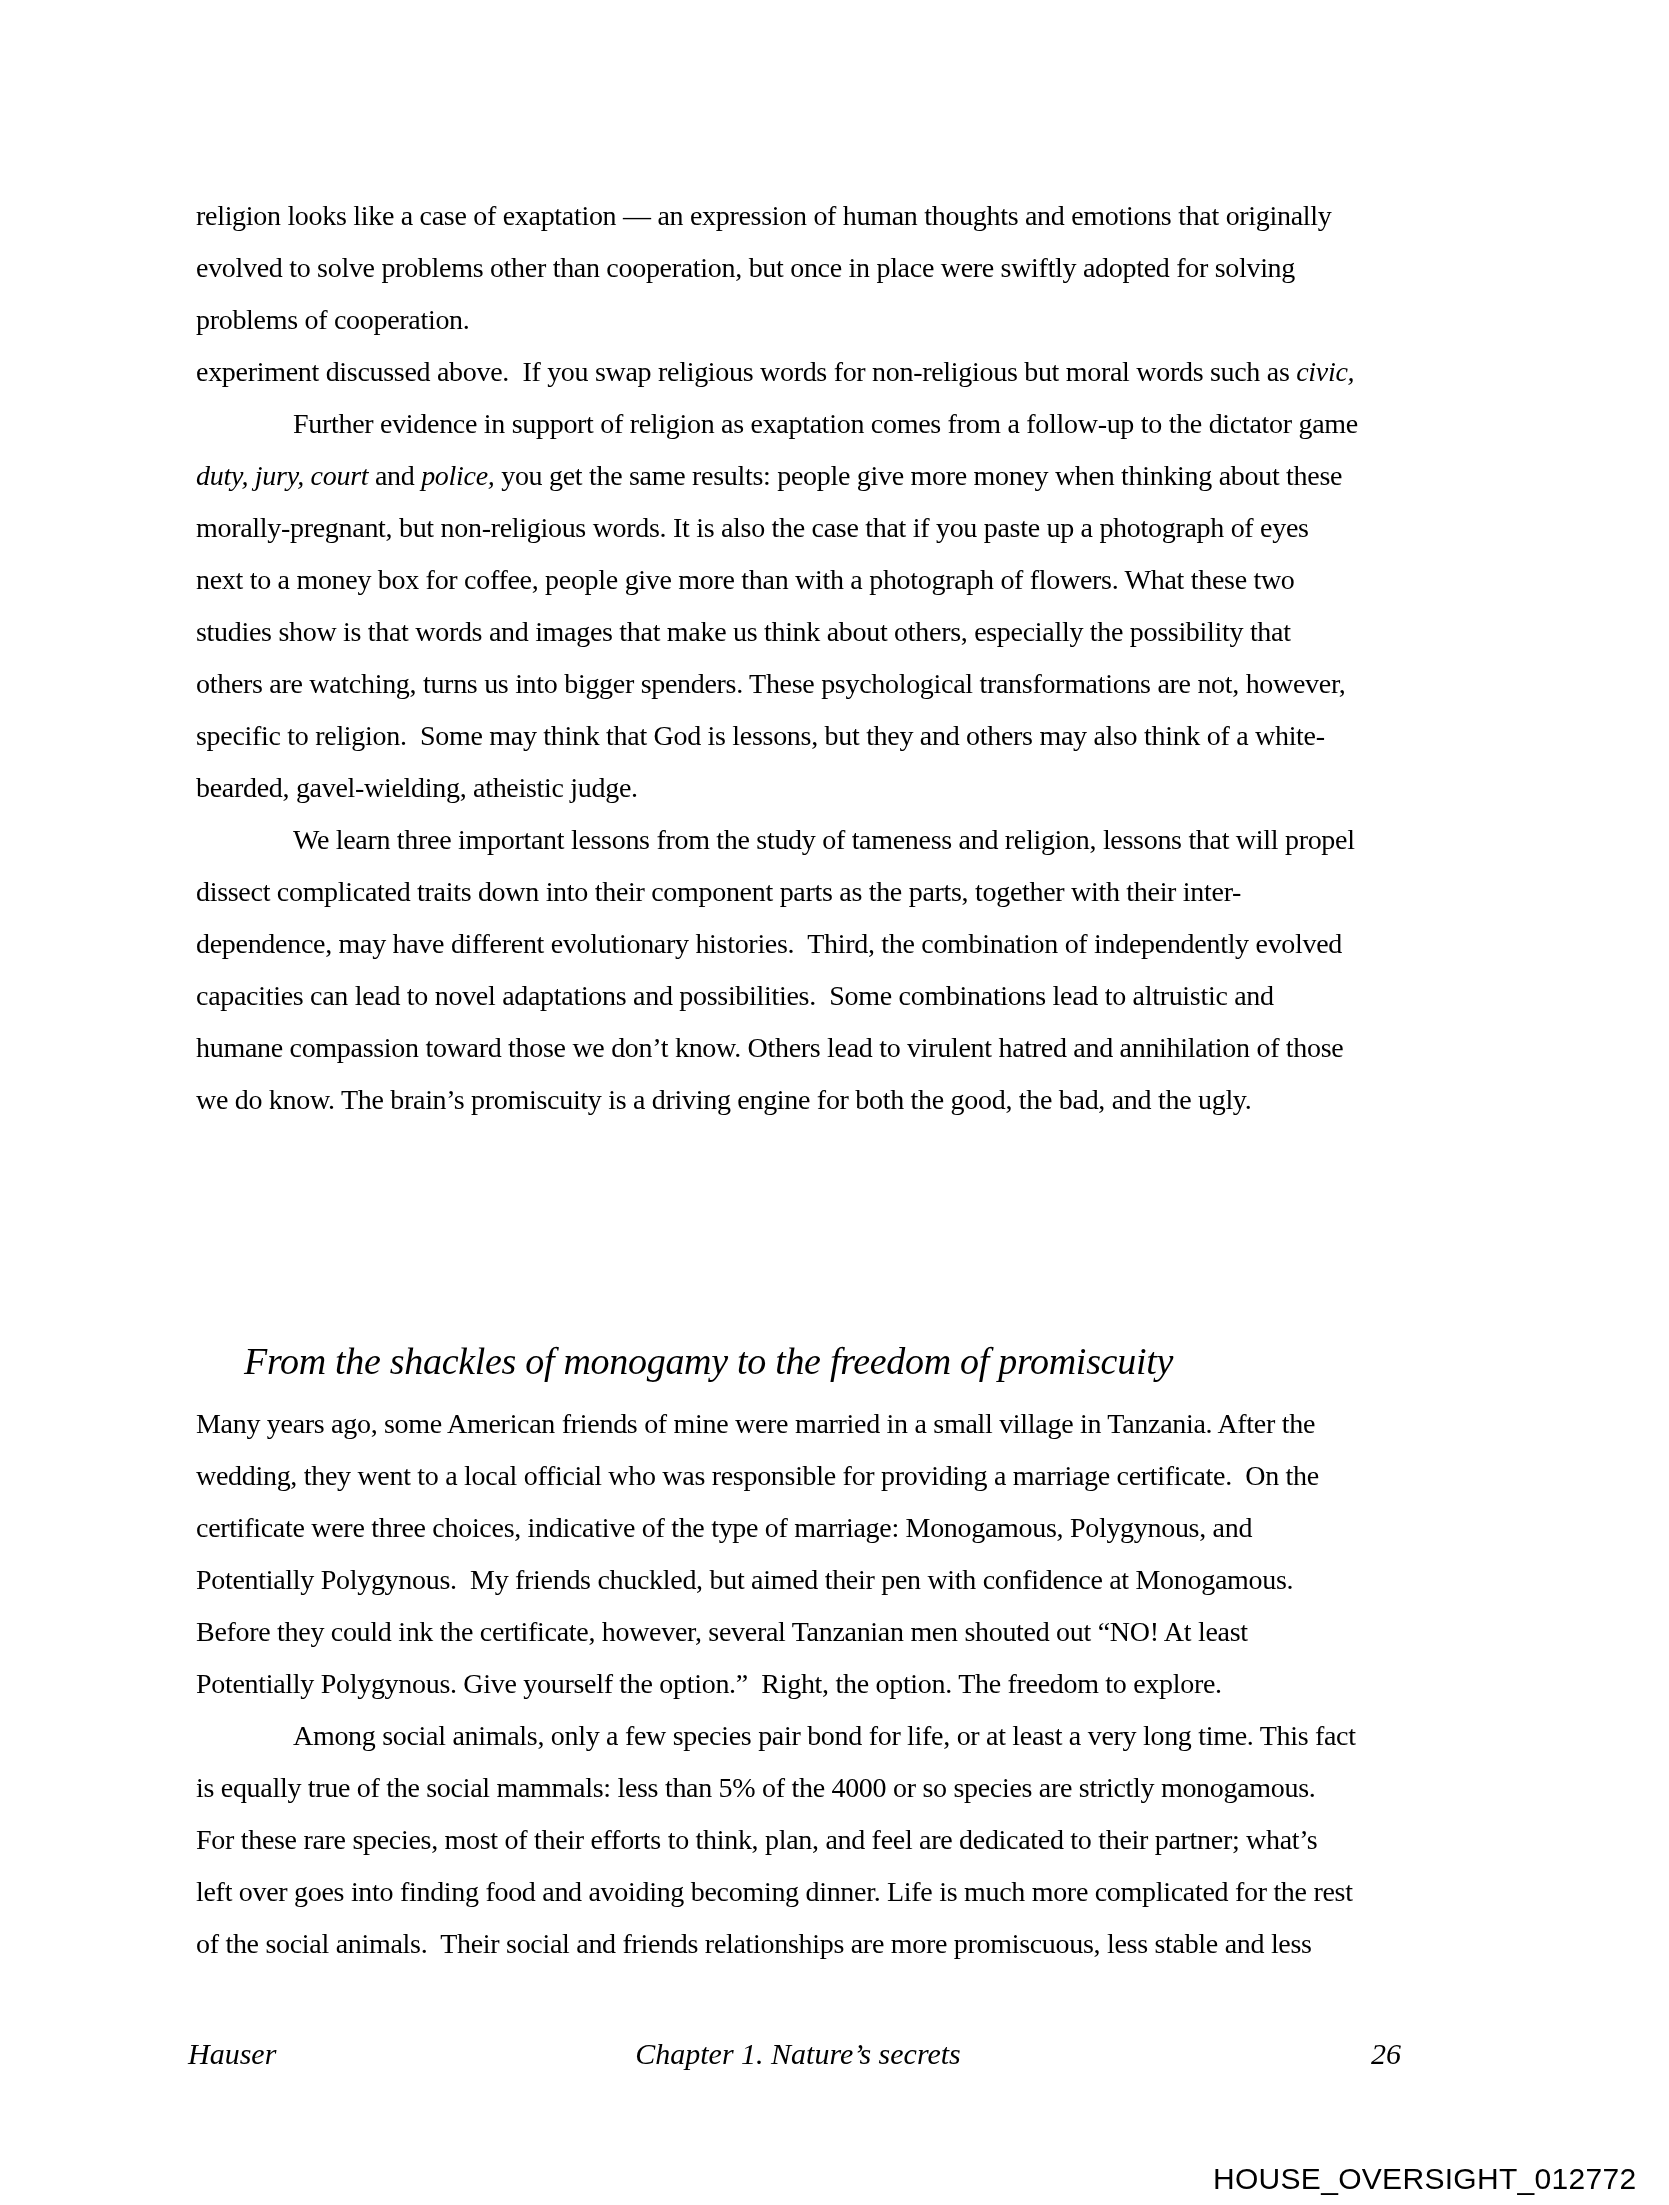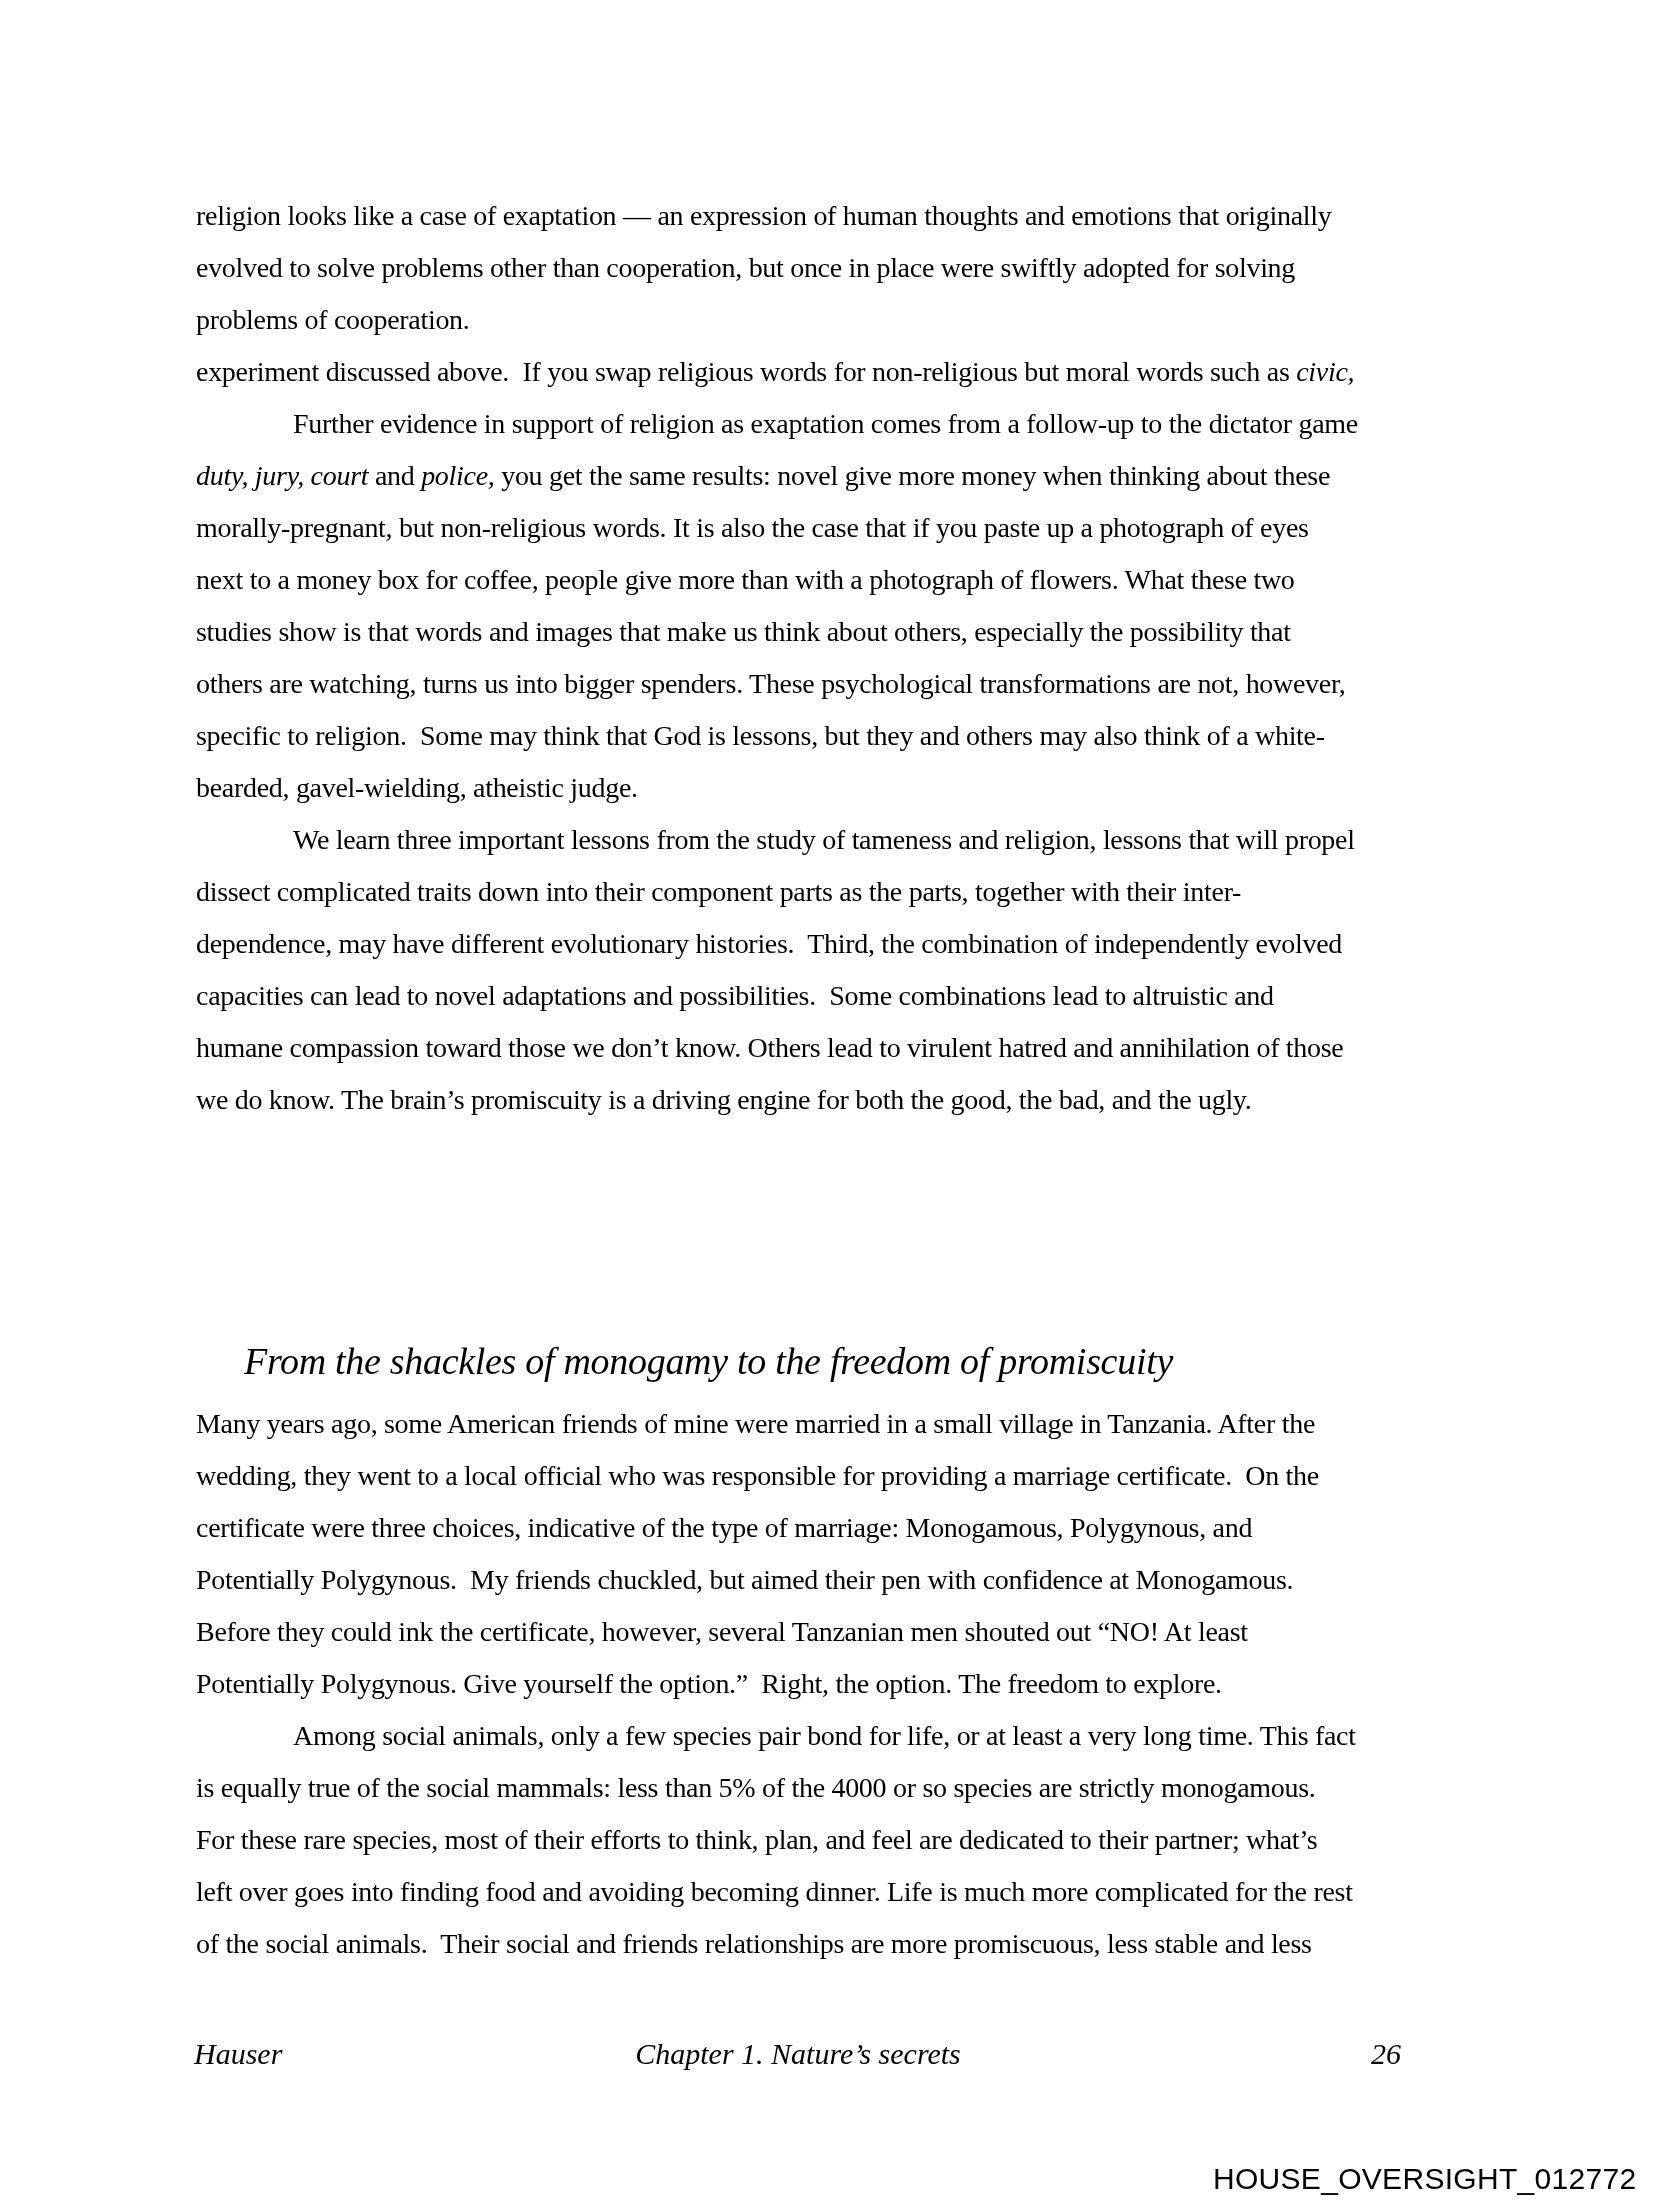--- a/index.html
+++ b/index.html
@@ -37,21 +37,21 @@
   .footer {
     position: absolute;
     top: 2034px;
     left: 0;
     width: 100%;
     height: 39px;
     font-size: 30px;
     line-height: 39px;
     font-style: italic;
   }
-  .footer-author   { position: absolute; left: 194px;  white-space: pre; }
+  .footer-author   { position: absolute; left: 188px;  white-space: pre; }
   .footer-chapter  { position: absolute; left: 798px; transform: translateX(-50%); white-space: pre; }
   .footer-pagenum  { position: absolute; left: 1371px; white-space: pre; }
   .bates {
     position: absolute;
     left: 1213px;
     top: 2159px;
     font-family: "Liberation Sans", "DejaVu Sans", sans-serif;
     font-size: 30px;
     line-height: 39px;
     letter-spacing: 0.3px;
@@ -63,21 +63,21 @@
 
 <div class="page">
 
   <div class="text-block" style="top:190px">
     <div class="ln">religion looks like a case of exaptation — an expression of human thoughts and emotions that originally</div>
     <div class="ln">evolved to solve problems other than cooperation, but once in place were swiftly adopted for solving</div>
     <div class="ln">problems of cooperation.</div>
 
     <div class="ln"><span>experiment discussed above.  If you swap religious words for non-religious but moral words such as </span><span class="it">civic,</span></div>
     <div class="ln ind">Further evidence in support of religion as exaptation comes from a follow-up to the dictator game</div>
-    <div class="ln"><span class="it">duty, jury, court</span><span> and </span><span class="it">police,</span><span> you get the same results: novel give more money when thinking about these</span></div>
+    <div class="ln"><span class="it">duty, jury, court</span><span> and </span><span class="it">police,</span><span> you get the same results: people give more money when thinking about these</span></div>
     <div class="ln">morally-pregnant, but non-religious words. It is also the case that if you paste up a photograph of eyes</div>
     <div class="ln">next to a money box for coffee, people give more than with a photograph of flowers. What these two</div>
     <div class="ln">studies show is that words and images that make us think about others, especially the possibility that</div>
     <div class="ln">others are watching, turns us into bigger spenders. These psychological transformations are not, however,</div>
     <div class="ln">specific to religion.  Some may think that God is lessons, but they and others may also think of a white-</div>
     <div class="ln">bearded, gavel-wielding, atheistic judge.</div>
 
     <div class="ln ind">We learn three important lessons from the study of tameness and religion, lessons that will propel</div>
     <div class="ln">dissect complicated traits down into their component parts as the parts, together with their inter-</div>
     <div class="ln">dependence, may have different evolutionary histories.  Third, the combination of independently evolved</div>

